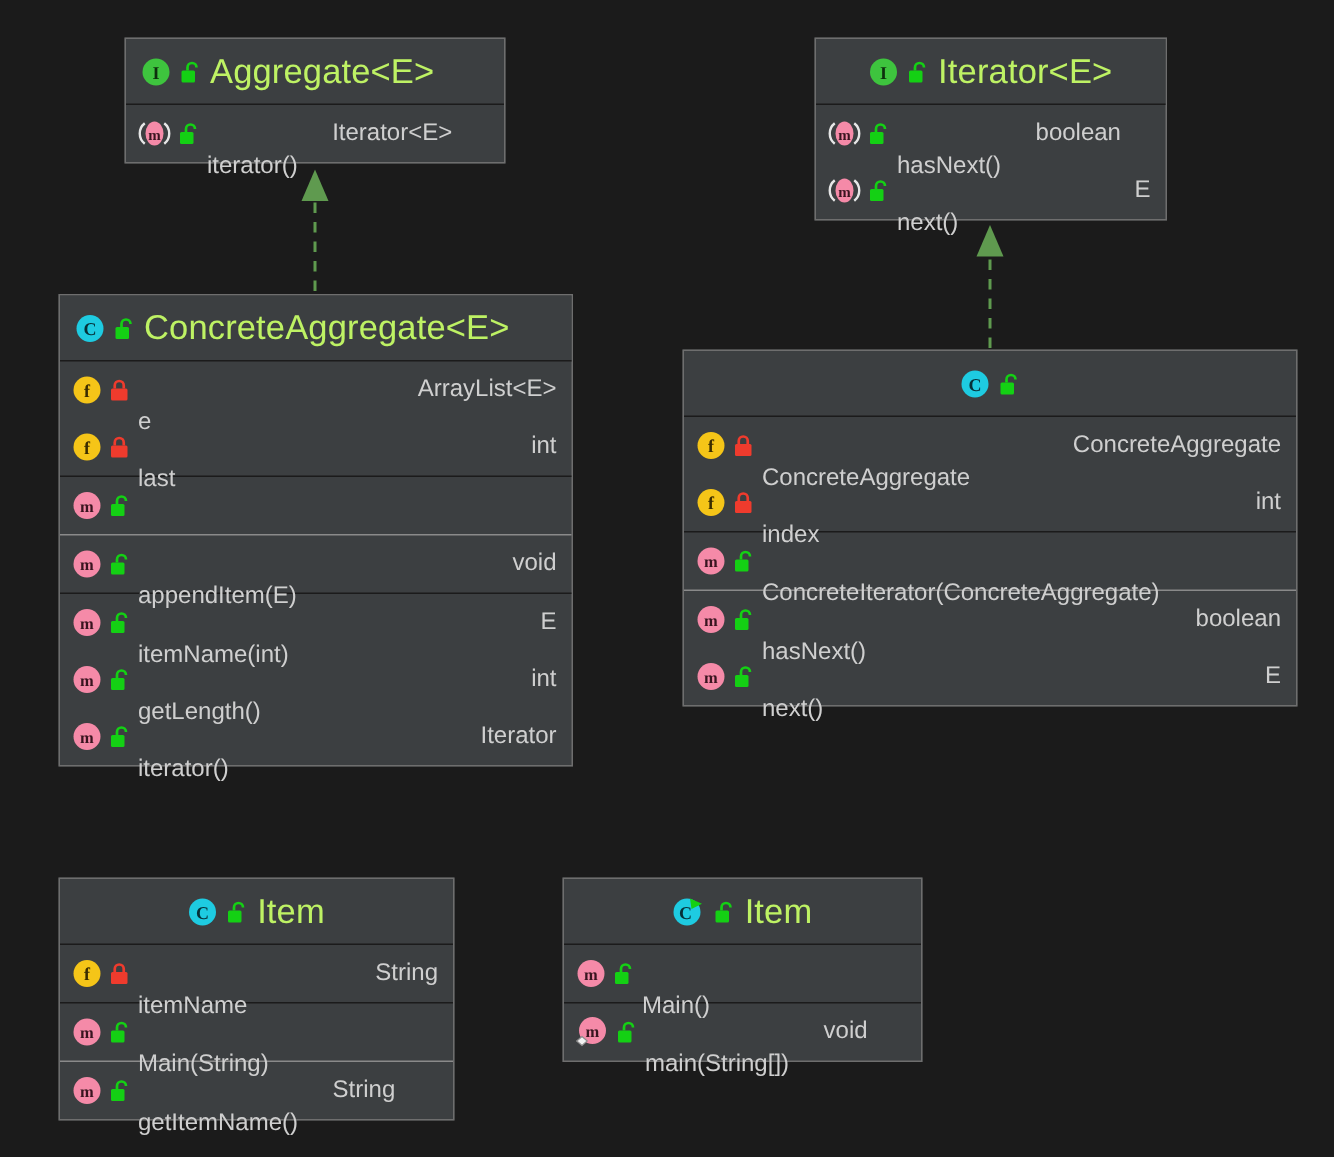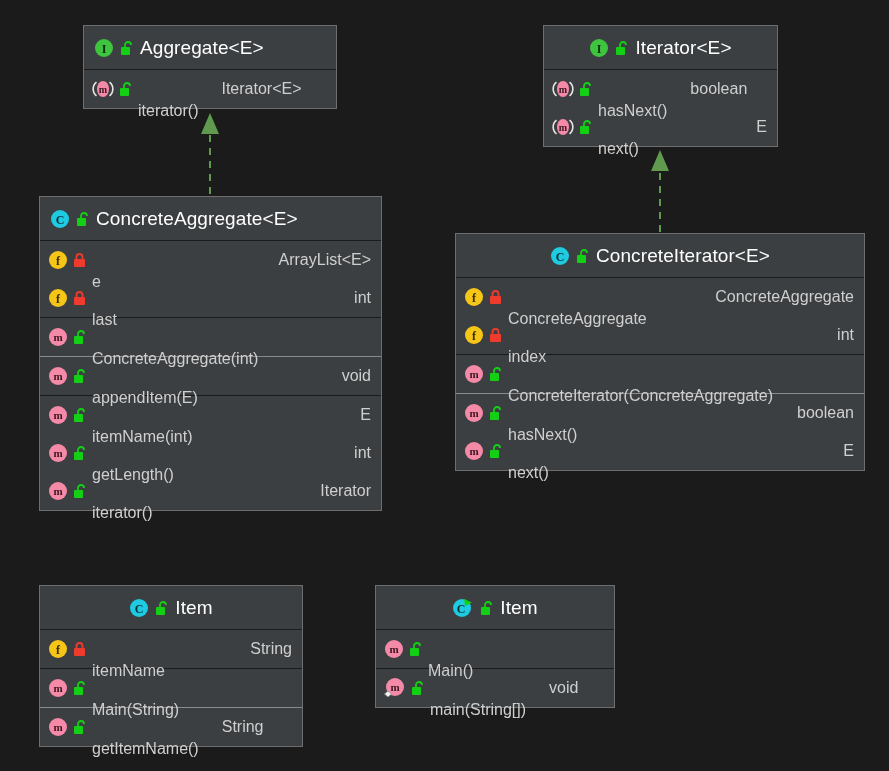--- a/index.html
+++ b/index.html
@@ -43,22 +43,22 @@
     align-items: center;
     justify-content: center;
     gap: 6px;
     height: 44px;
     padding: 0 10px;
     box-sizing: border-box;
     border-bottom: 1px solid #1b1b1b;
     background: #3c3f41;
   }
   .uml-header .title {
-    color: #ffffff;
-    font-size: 19px;
+    color: #bef264;
+    font-size: 23px;
     white-space: nowrap;
     letter-spacing: .1px;
   }
   
   .uml-header.left {
     justify-content: flex-start;
   }
 
   .uml-section {
     border-bottom: 1px solid #1b1b1b;
@@ -280,21 +280,20 @@
             <circle cx="10" cy="10" r="9" fill="#f58aa8"></circle>
             <text x="10" y="14" text-anchor="middle" font-family="Liberation Serif, serif" font-size="11" font-weight="bold" fill="#3a1520">m</text>
           </svg>
         </span>
         <span class="icn">
           <svg width="14" height="16" viewBox="0 0 14 16">
             <path d="M5 7 V5 a3 3 0 0 1 6 0" fill="none" stroke="#14d014" stroke-width="1.8"></path>
             <rect x="1" y="7" width="9" height="8" rx="1" fill="#14d014"></rect>
           </svg>
         </span>
-        <span class="member">ConcreteAggregate(int)</span>
         <span class="rtype"></span>
       </div>
     </div>
 
     <div class="uml-section">
       <div class="uml-row">
         <span class="icn">
           <svg width="20" height="20" viewBox="0 0 20 20">
             <circle cx="10" cy="10" r="9" fill="#f58aa8"></circle>
             <text x="10" y="14" text-anchor="middle" font-family="Liberation Serif, serif" font-size="11" font-weight="bold" fill="#3a1520">m</text>
@@ -370,21 +369,20 @@
           <circle cx="10" cy="10" r="9" fill="#1ecbe1"></circle>
           <text x="10" y="14.5" text-anchor="middle" font-family="Liberation Serif, serif" font-size="12" font-weight="bold" fill="#063038">C</text>
         </svg>
       </span>
       <span class="icn">
         <svg width="14" height="16" viewBox="0 0 14 16">
           <path d="M5 7 V5 a3 3 0 0 1 6 0" fill="none" stroke="#14d014" stroke-width="1.8"></path>
           <rect x="1" y="7" width="9" height="8" rx="1" fill="#14d014"></rect>
         </svg>
       </span>
-      <span class="title">ConcreteIterator&lt;E&gt;</span>
     </div>
 
     <div class="uml-section">
       <div class="uml-row">
         <span class="icn">
           <svg width="20" height="20" viewBox="0 0 20 20">
             <circle cx="10" cy="10" r="9" fill="#f5c518"></circle>
             <text x="10" y="14.5" text-anchor="middle" font-family="Liberation Serif, serif" font-size="12" font-weight="bold" fill="#3a2c00">f</text>
           </svg>
         </span>

